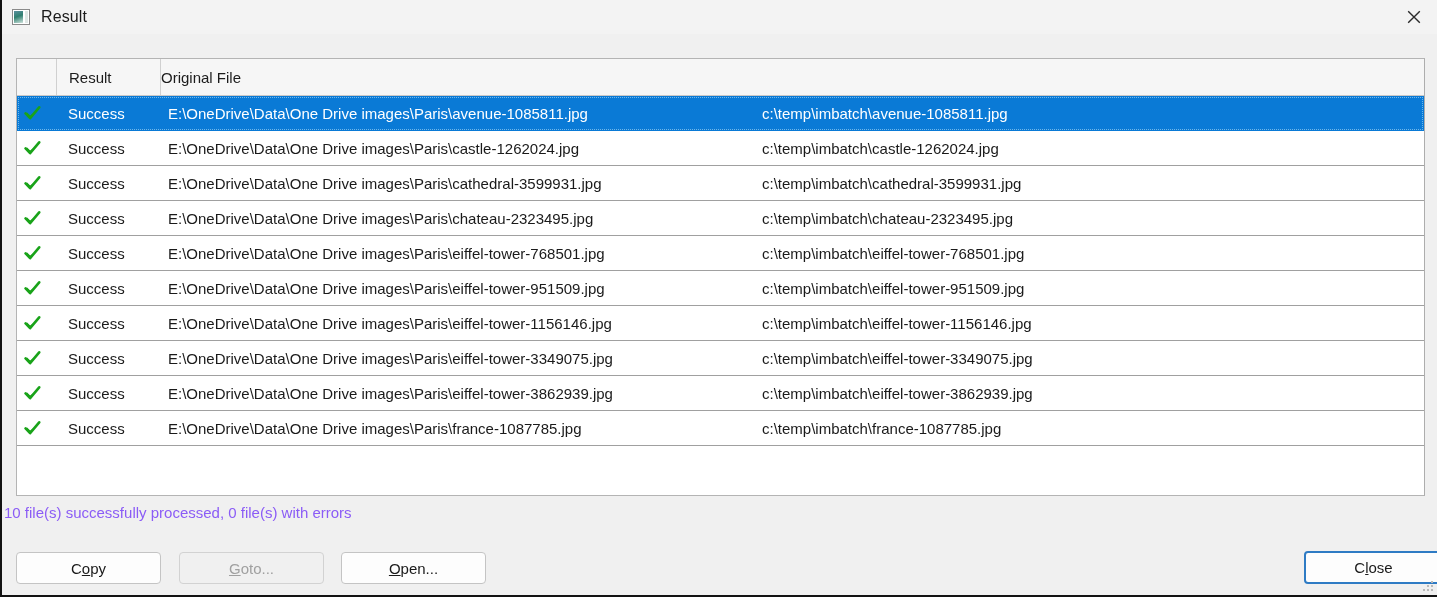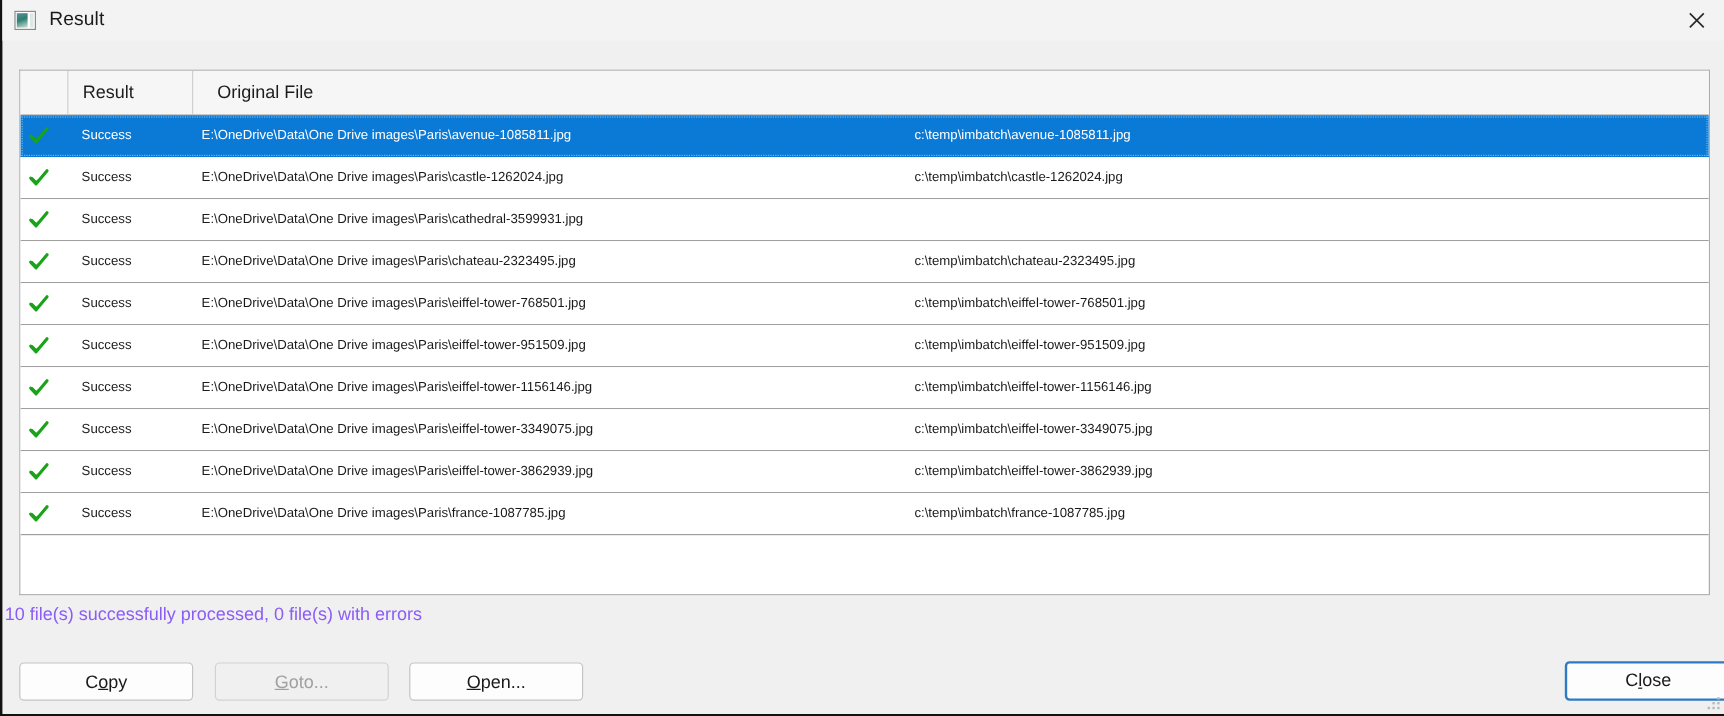--- a/index.html
+++ b/index.html
@@ -103,35 +103,35 @@
     position: relative;
     height: 36px;
     display: flex;
     align-items: center;
     box-sizing: border-box;
     font-size: 15px;
     color: #1c1c1c;
   }
   .hcell.status { width: 39px; }
   .hcell.result { width: 104px; padding-left: 12px; border-left: 1px solid #d0d0d0; }
-  .hcell.orig   { width: 594px; padding-left: 20px; border-left: 1px solid #d0d0d0; }
+  .hcell.orig   { width: 594px; padding-left: 0; border-left: 1px solid #d0d0d0; }
   .hcell.out    { flex: 1;     padding-left: 8px; border-left: 1px solid #d0d0d0; }
 
   .rows { position: relative; }
 
   .row {
     position: relative;
     height: 35px;
     display: flex;
     align-items: center;
     box-sizing: border-box;
     border-bottom: 1px solid #a0a0a0;
     background: #ffffff;
     color: #1a1a1a;
-    font-size: 11px;
+    font-size: 15px;
   }
   .row.selected {
     background: #0a7ad6;
     color: #ffffff;
     border-bottom-color: #0a7ad6;
     outline: 1px dotted #6fb7ea;
     outline-offset: -2px;
   }
 
   .cell {
@@ -260,20 +260,21 @@
         </div>
         <div class="row">
           <div class="cell status">
             <svg class="check" viewBox="0 0 17 17" aria-hidden="true">
               <path d="M1.6 8.4 L6.1 13.2 L15.2 2.3 L13.4 5.3 L6.2 10.6 L3.1 7.5 Z" fill="#19a319"></path>
               <path d="M1.6 8.4 L6.1 13.2 L15.2 2.3" stroke="#19a319" stroke-width="2.6" fill="none" stroke-linecap="round" stroke-linejoin="round"></path>
             </svg>
           </div>
           <div class="cell result">Success</div>
           <div class="cell orig">E:\OneDrive\Data\One Drive images\Paris\cathedral-3599931.jpg</div>
+          <div class="cell out">c:\temp\imbatch\cathedral-3599931.jpg</div>
         </div>
         <div class="row">
           <div class="cell status">
             <svg class="check" viewBox="0 0 17 17" aria-hidden="true">
               <path d="M1.6 8.4 L6.1 13.2 L15.2 2.3 L13.4 5.3 L6.2 10.6 L3.1 7.5 Z" fill="#19a319"></path>
               <path d="M1.6 8.4 L6.1 13.2 L15.2 2.3" stroke="#19a319" stroke-width="2.6" fill="none" stroke-linecap="round" stroke-linejoin="round"></path>
             </svg>
           </div>
           <div class="cell result">Success</div>
           <div class="cell orig">E:\OneDrive\Data\One Drive images\Paris\chateau-2323495.jpg</div>

